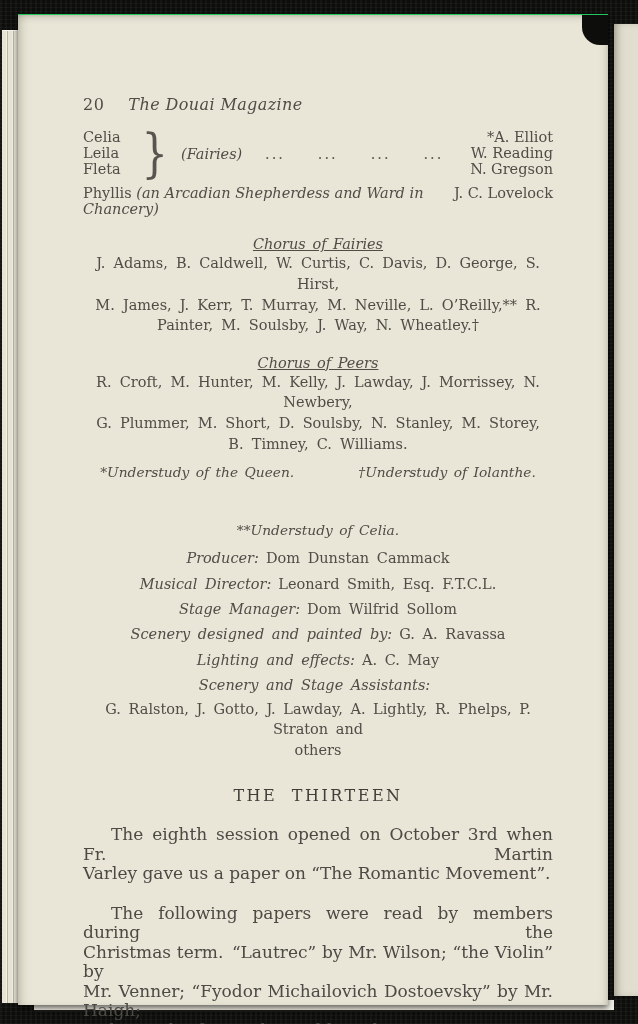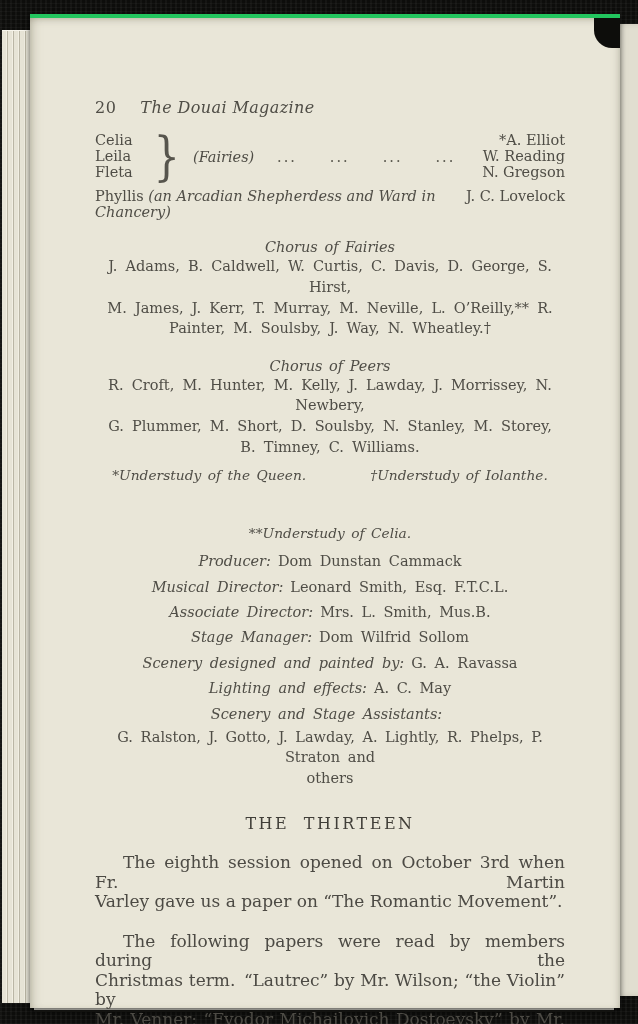--- a/index.html
+++ b/index.html
@@ -20,23 +20,23 @@
   .edge-bottom-strip{
     position:absolute;left:34px;top:1000px;width:580px;height:10px;
     background:#f3f1e7;border-bottom:2px solid #1a1a17;
   }
   .page-behind-right{
     position:absolute;left:614px;top:24px;width:24px;height:972px;
     background:#e1ded0;
     box-shadow:inset 6px 0 8px -4px rgba(90,86,70,0.55);
   }
   .page{
-    position:absolute;left:30px;top:14px;width:590px;height:990px;
+    position:absolute;left:18px;top:14px;width:590px;height:990px;
     background:#e9e6d8;
-    border-top:4px solid #22c55e;
+    border-top:1px solid #22c55e;
     box-shadow:inset 0 6px 9px -6px rgba(120,115,95,0.5),
                inset 8px 0 12px -8px rgba(120,115,95,0.6),
                inset -6px 0 9px -6px rgba(120,115,95,0.45),
                0 3px 6px rgba(0,0,0,0.6);
   }
   .corner-tr{
     position:absolute;right:0;top:0;width:26px;height:30px;
     background:#0d0d0b;border-bottom-left-radius:18px;
   }
   
@@ -55,21 +55,21 @@
            transform:scaleX(0.8);}
   .f-mid{flex:1;display:flex;align-items:center;}
   .f-role{font-style:italic;margin-left:16px;}
   .f-dots{flex:1;text-align:center;letter-spacing:2px;color:#5b594f;padding-right:4px;}
   .f-actors{text-align:right;}
 
   .phyllis-row{display:flex;justify-content:space-between;align-items:baseline;margin-top:8px;}
   .phyllis-role{font-style:italic;}
   .phyllis-actor{padding-left:12px;white-space:nowrap;}
 
-  .chorus-head{margin-top:19px;text-align:center;font-style:italic;font-size:14.5px;word-spacing:2px;}
+  .chorus-head{margin-top:19px;text-align:center;font-style:italic;font-size:14.5px;word-spacing:2px;text-decoration:underline;}
   .chorus-lines{margin-top:1px;}
   .chorus-lines div{text-align:center;line-height:20.6px;word-spacing:3.5px;}
 
   .footnotes{margin-top:9px;font-style:italic;font-size:13.8px;}
   .fn-line1{display:flex;justify-content:center;gap:64px;line-height:18px;word-spacing:2px;}
   .fn-line2{text-align:center;line-height:18px;word-spacing:2px;margin-top:40px;}
 
   .credits{margin-top:7px;}
   .credit{text-align:center;line-height:25.4px;word-spacing:3px;}
   .credit .c-label{font-style:italic;margin-right:7px;}
@@ -147,23 +147,20 @@
     </div>
 
     <div class="credits">
       <div class="credit">
         <span class="c-label">Producer:</span><span class="c-value">Dom Dunstan Cammack</span>
       </div>
       <div class="credit">
         <span class="c-label">Musical Director:</span><span class="c-value">Leonard Smith, Esq. F.T.C.L.</span>
       </div>
       <div class="credit">
-        <span class="c-label">Associate Director:</span><span class="c-value">Mrs. L. Smith, Mus.B.</span>
-      </div>
-      <div class="credit">
         <span class="c-label">Stage Manager:</span><span class="c-value">Dom Wilfrid Sollom</span>
       </div>
       <div class="credit">
         <span class="c-label">Scenery designed and painted by:</span><span class="c-value">G. A. Ravassa</span>
       </div>
       <div class="credit">
         <span class="c-label">Lighting and effects:</span><span class="c-value">A. C. May</span>
       </div>
       <div class="credit">
         <span class="c-label">Scenery and Stage Assistants:</span><span class="c-value"></span>

